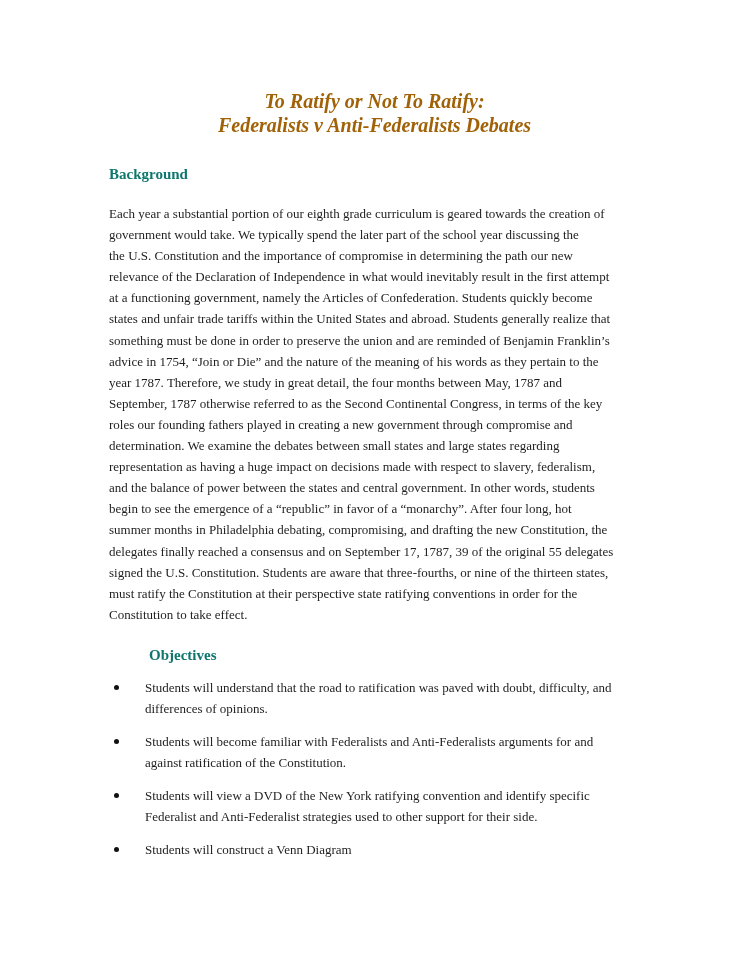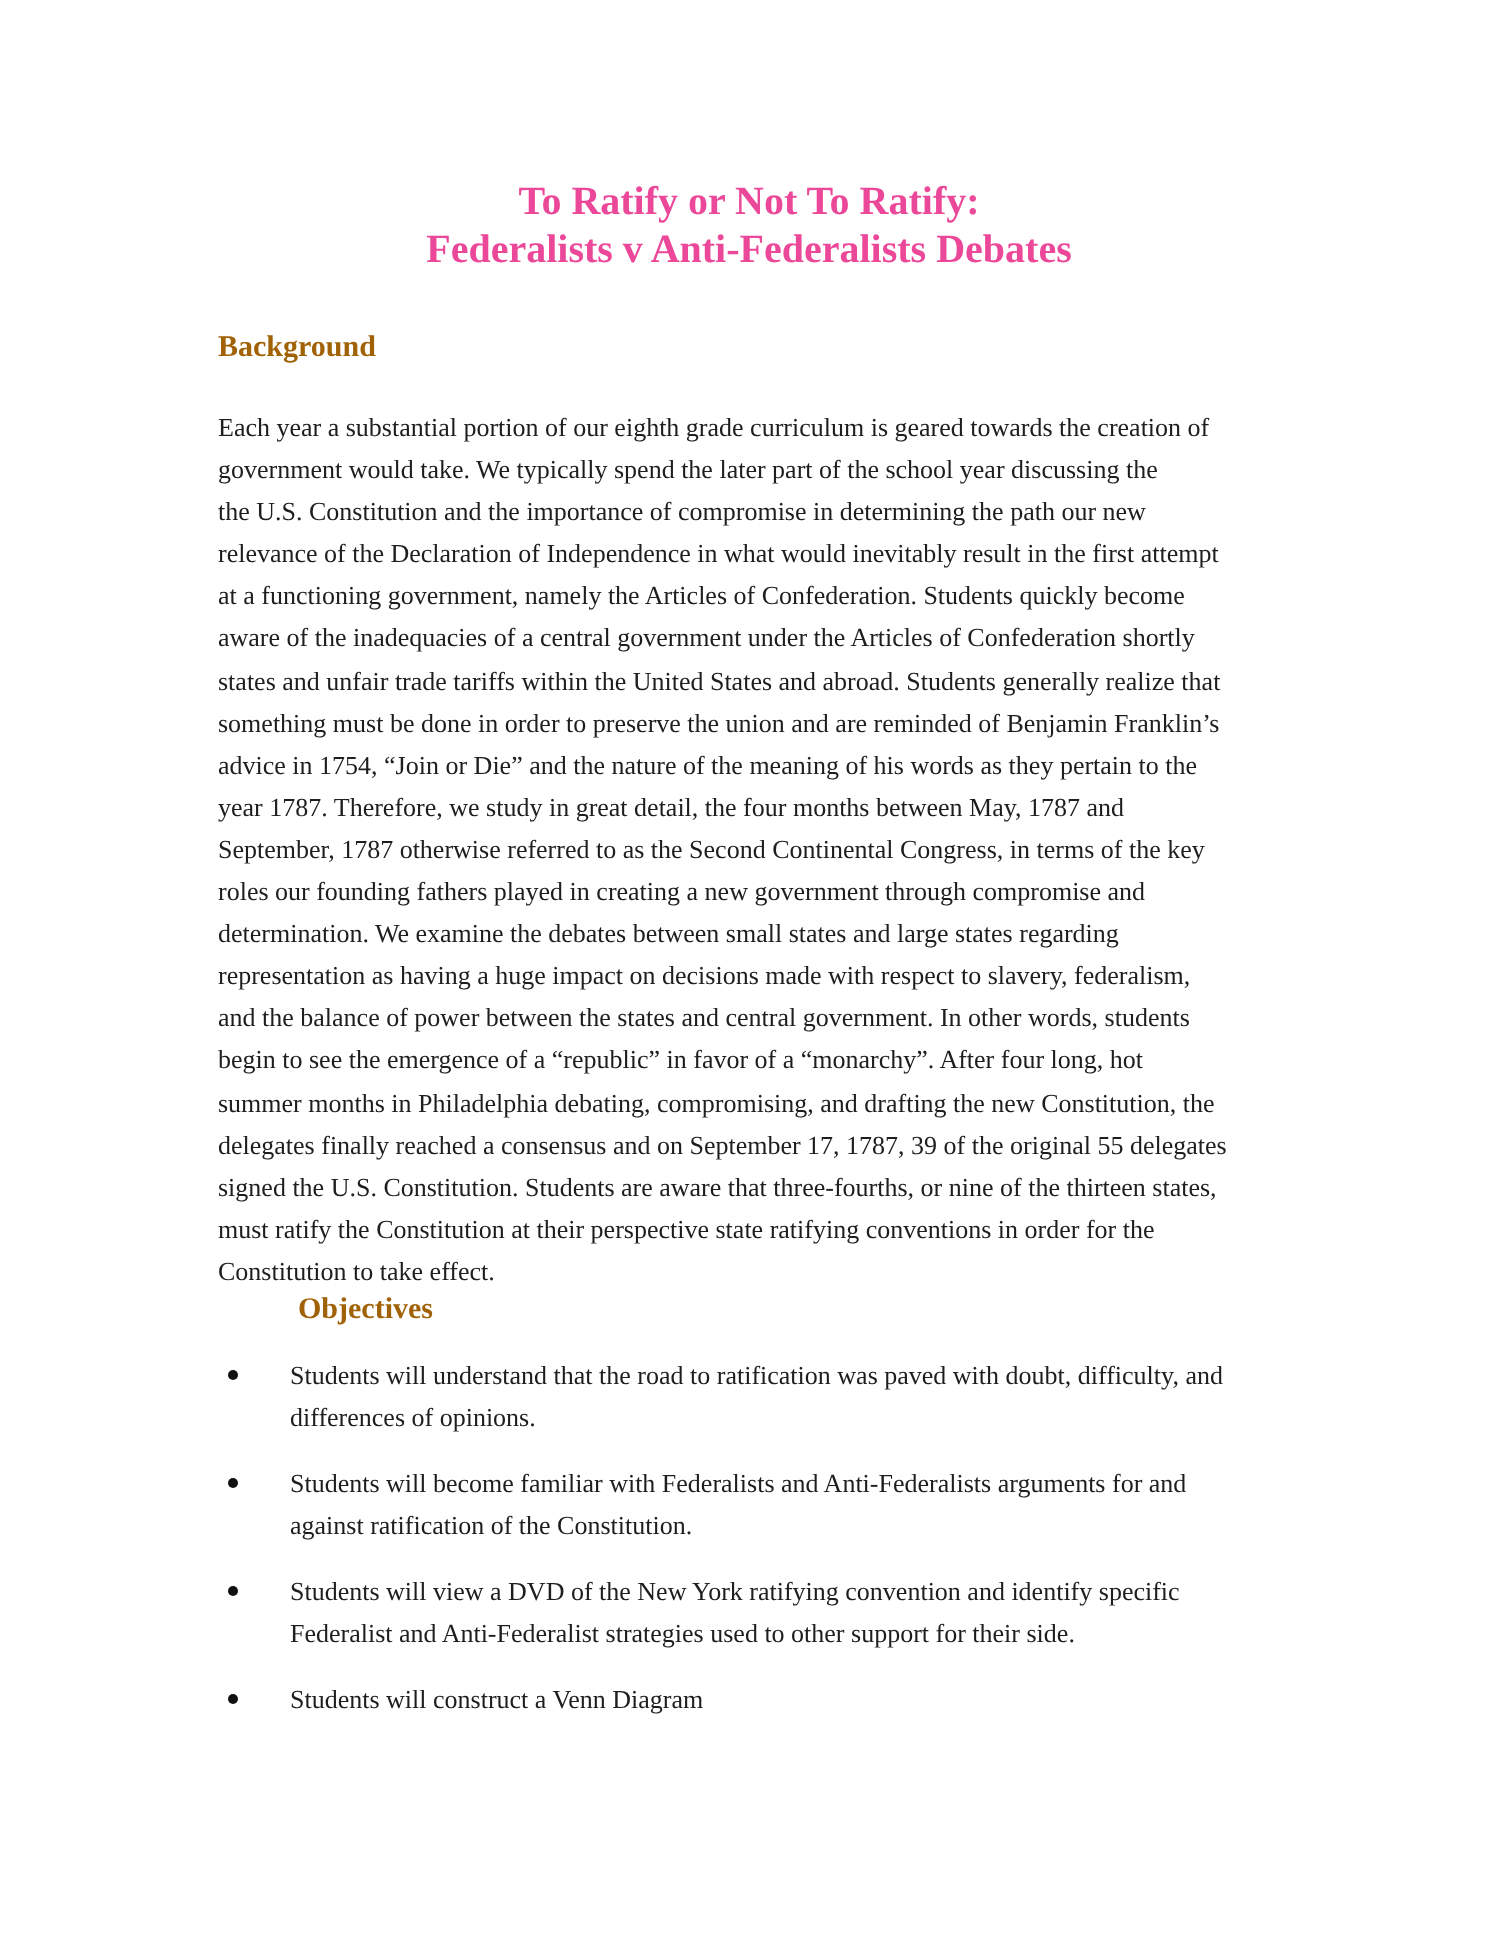--- a/index.html
+++ b/index.html
@@ -1,23 +1,23 @@
 <!DOCTYPE html>
 <html><head>
 <meta charset="utf-8">
 <style>
   html, body { margin: 0; padding: 0; background: #ffffff; }
   body { width: 749px; height: 970px; position: relative; overflow: hidden;
          font-family: "Liberation Serif", "DejaVu Serif", serif; color: #1a1a1a; }
   .page { position: absolute; left: 0; top: 0; width: 749px; height: 970px; }
   .title { position: absolute; left: 0; width: 749px; text-align: center;
-           font-weight: bold; font-size: 20px; line-height: 24px; color: #ec4899; }
+           font-weight: bold; font-style: italic; font-size: 20px; line-height: 24px; color: #a16207; }
   .title.l1 { top: 89px; }
   .title.l2 { top: 113px; }
-  .heading { position: absolute; left: 109px; font-weight: bold; font-size: 15px; line-height: 20px; color: #a16207; }
+  .heading { position: absolute; left: 109px; font-weight: bold; font-size: 15px; line-height: 20px; color: #0f766e; }
   .para { position: absolute; left: 109px; width: 600px; }
   .line { display: block; font-size: 13px; line-height: 21.1px; white-space: nowrap; color: #1e1e1e; }
   .bullets { position: absolute; left: 109px; width: 620px; margin: 0; padding: 0; list-style: none; }
   .bullet-item { position: absolute; left: 0; width: 620px; }
   .bullet-dot { position: absolute; left: 5px; top: 8px; width: 5px; height: 5px; border-radius: 50%; background: #111; }
   .bullet-text { position: absolute; left: 36px; }
 </style>
 </head>
 <body>
 
@@ -27,21 +27,20 @@
   <div class="title l2">Federalists v Anti-Federalists Debates</div>
 
   <div class="heading" style="top:164px;">Background</div>
 
   <div class="para" style="top:203px;">
     <span class="line">Each year a substantial portion of our eighth grade curriculum is geared towards the creation of</span>
     <span class="line">government would take. We typically spend the later part of the school year discussing the</span>
     <span class="line">the U.S. Constitution and the importance of compromise in determining the path our new</span>
     <span class="line">relevance of the Declaration of Independence in what would inevitably result in the first attempt</span>
     <span class="line">at a functioning government, namely the Articles of Confederation. Students quickly become</span>
-    <span class="line">aware of the inadequacies of a central government under the Articles of Confederation shortly</span>
     <span class="line">states and unfair trade tariffs within the United States and abroad. Students generally realize that</span>
     <span class="line">something must be done in order to preserve the union and are reminded of Benjamin Franklin’s</span>
     <span class="line">advice in 1754, “Join or Die” and the nature of the meaning of his words as they pertain to the</span>
     <span class="line">year 1787. Therefore, we study in great detail, the four months between May, 1787 and</span>
     <span class="line">September, 1787 otherwise referred to as the Second Continental Congress, in terms of the key</span>
     <span class="line">roles our founding fathers played in creating a new government through compromise and</span>
     <span class="line">determination. We examine the debates between small states and large states regarding</span>
     <span class="line">representation as having a huge impact on decisions made with respect to slavery, federalism,</span>
     <span class="line">and the balance of power between the states and central government. In other words, students</span>
     <span class="line">begin to see the emergence of a “republic” in favor of a “monarchy”. After four long, hot</span>

